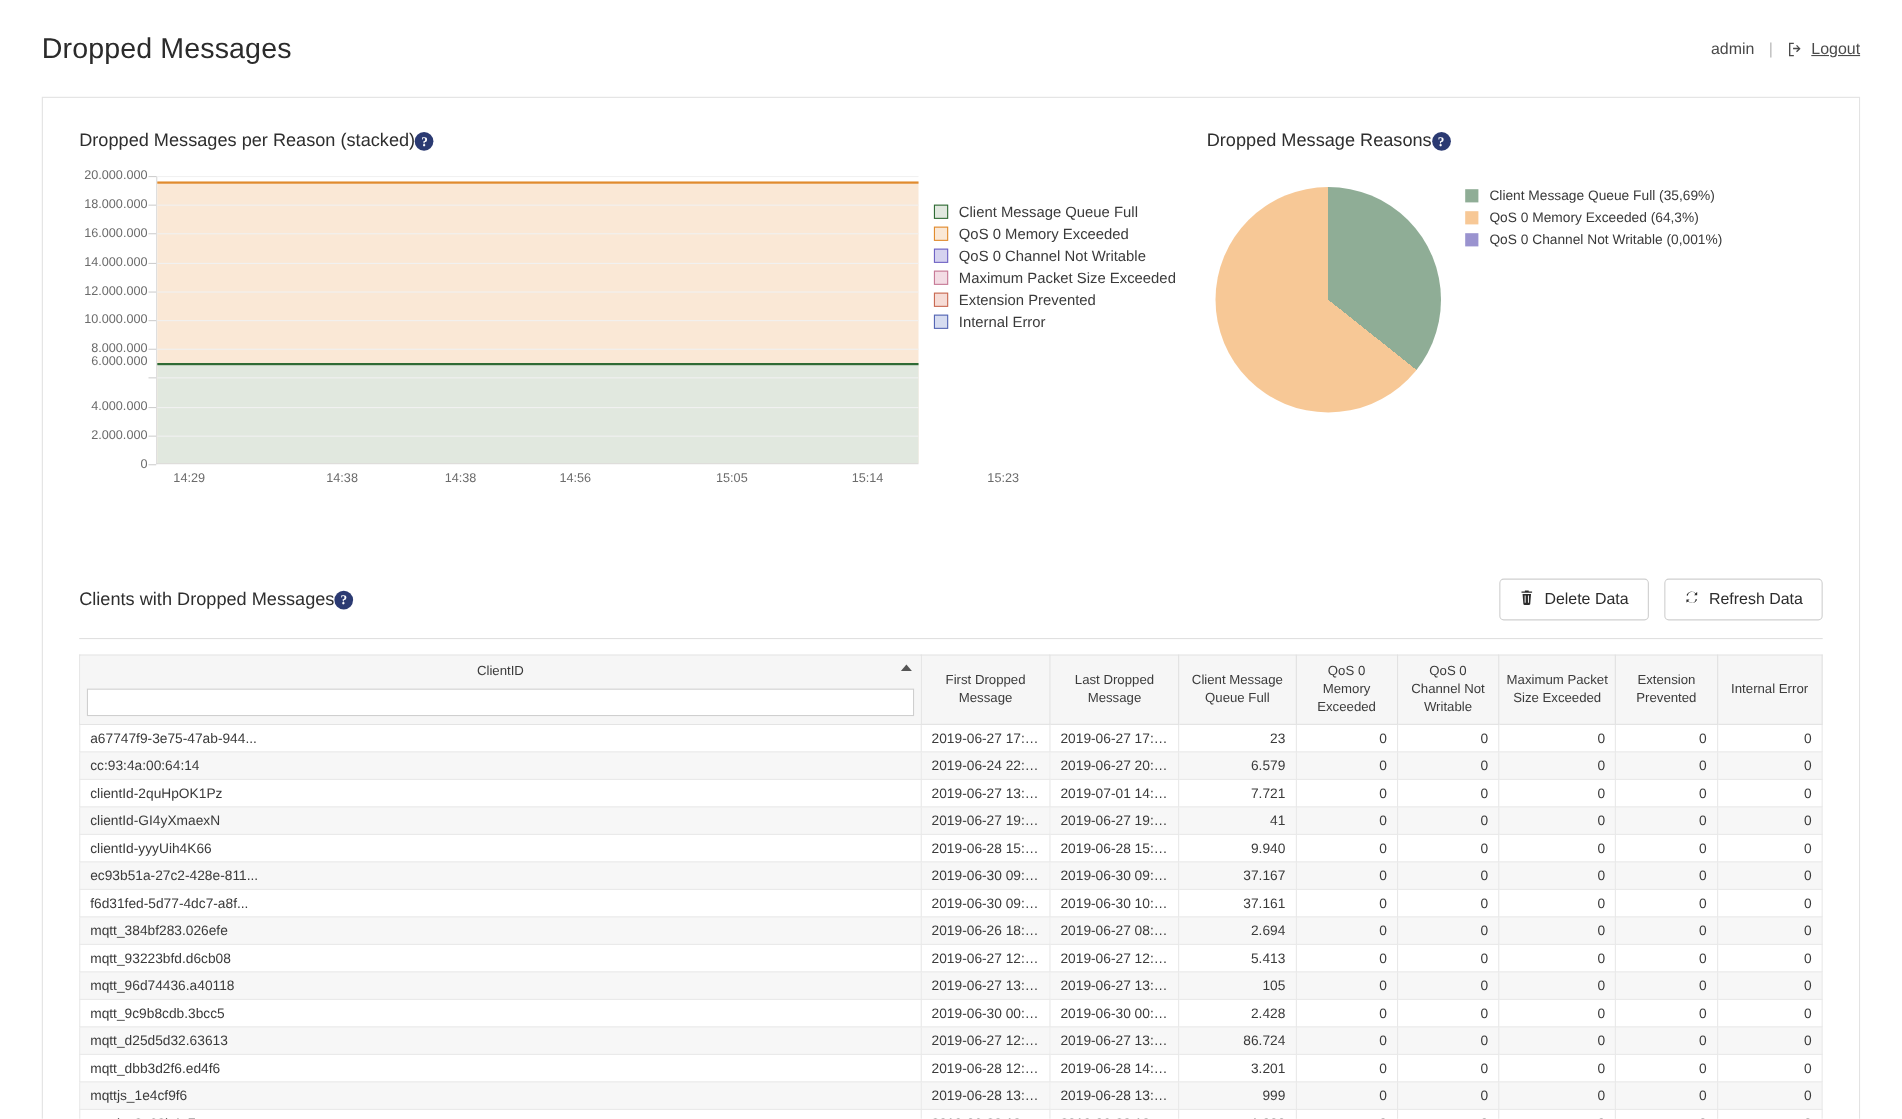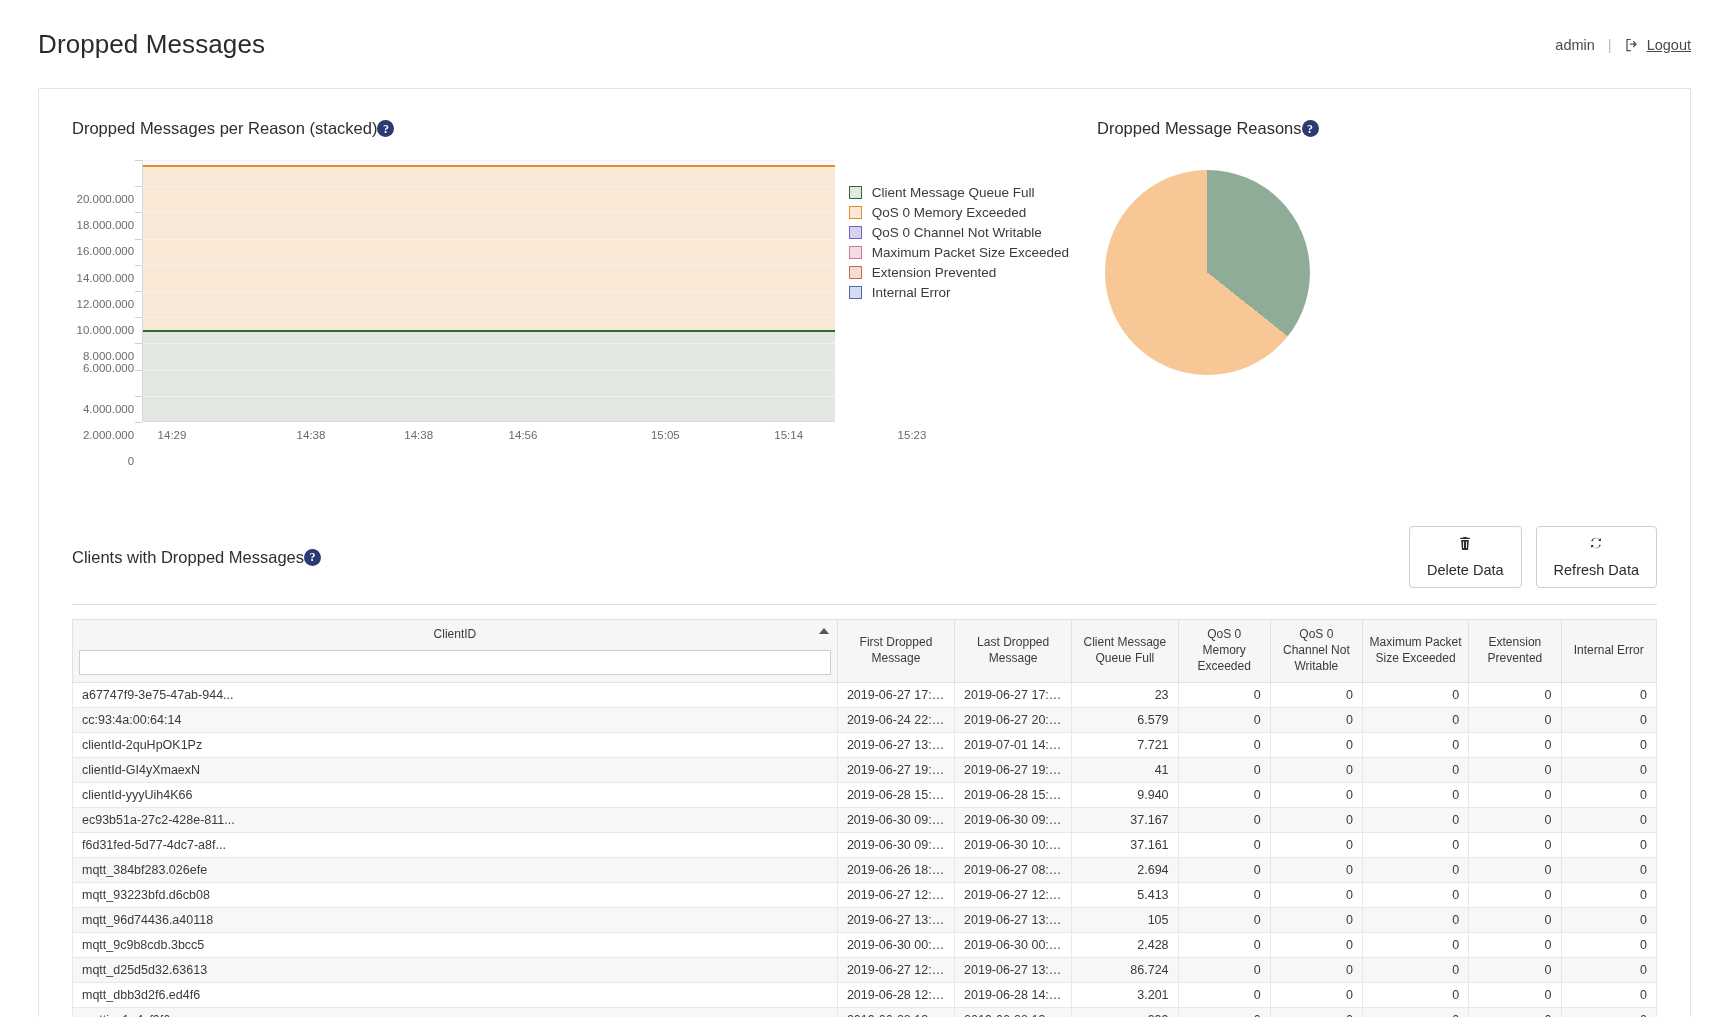--- a/index.html
+++ b/index.html
@@ -70,21 +70,21 @@
   .charts-row { display: flex; padding: 30px 0 0 0; }
   .chart-left { width: 1030px; padding-left: 33px; }
   .chart-right { flex: 1; padding-left: 28px; }
 
   .area-chart-wrap { position: relative; margin-top: 22px; display:flex; }
 
   .ylabels {
     width: 82px; position: relative; height: 262px;
     font-size: 11.5px; color: #6b6b6b; text-align: right;
   }
-  .ylabels span { position: absolute; right: 8px; transform: translateY(-50%); white-space: nowrap; margin-top: 39px; }
+  .ylabels span { position: absolute; right: 8px; transform: translateY(-50%); white-space: nowrap; }
   .ytick { position:absolute; right:0; width:7px; height:1px; background:#cfcfcf; }
 
   .plot {
     position: relative;
     width: 810px; height: 262px;
     border-left: 1px solid #d8d8d8;
     border-bottom: 1px solid #d8d8d8;
   }
   .grid-line { position:absolute; left:0; right:0; height:1px; background:#f1f1f1; }
   .series-green {
@@ -118,21 +118,20 @@
 
   
   .table-section { padding: 0 33px; margin-top: 78px; }
   .table-head-row { display:flex; align-items:center; }
   .table-actions { margin-left:auto; display:flex; gap:14px; }
   .btn {
     display:inline-flex; align-items:center; gap:9px;
     border:1px solid #cfcfcf; background:#fff; border-radius:4px;
     padding: 9px 17px; font-size:14.5px; color:#2c2c2c; cursor:pointer;
     font-family: "Liberation Sans", sans-serif;
-    flex-direction: column;
   }
   .hr { height:1px; background:#e0e0e0; margin-top: 16px; }
 
   table.data {
     width: 100%; border-collapse: collapse; margin-top: 14px;
     table-layout: fixed;
   }
   table.data th {
     background:#f6f6f6; border:1px solid #e2e2e2;
     font-size: 12px; font-weight: 400; color:#3b3b3b;
@@ -270,20 +269,34 @@
           </div>
       </div>
 
       <div class="chart-right">
         <div class="section-head">
           <span>Dropped Message Reasons</span>
           <span class="help-icon">?</span>
         </div>
         <div class="pie-area">
           <div class="pie" id="pie" style="background: conic-gradient(rgb(143, 173, 150) 0%, rgb(143, 173, 150) 35.69%, rgb(247, 200, 150) 35.69%, rgb(247, 200, 150) 99.99%, rgb(154, 147, 207) 99.99%, rgb(154, 147, 207) 99.991%);"></div>
+          <div class="pie-legend" id="pie-legend">
+              <div class="legend-item">
+                <span class="pie-swatch" style="background:#8fad96"></span>
+                <span class="legend-text">Client Message Queue Full (35,69%)</span>
+              </div>
+              <div class="legend-item">
+                <span class="pie-swatch" style="background:#f7c896"></span>
+                <span class="legend-text">QoS 0 Memory Exceeded (64,3%)</span>
+              </div>
+              <div class="legend-item">
+                <span class="pie-swatch" style="background:#9a93cf"></span>
+                <span class="legend-text">QoS 0 Channel Not Writable (0,001%)</span>
+              </div>
+            </div>
         </div>
       </div>
     </div>
 
     <div class="table-section">
       <div class="table-head-row">
         <div class="section-head">
           <span>Clients with Dropped Messages</span>
           <span class="help-icon">?</span>
         </div>

